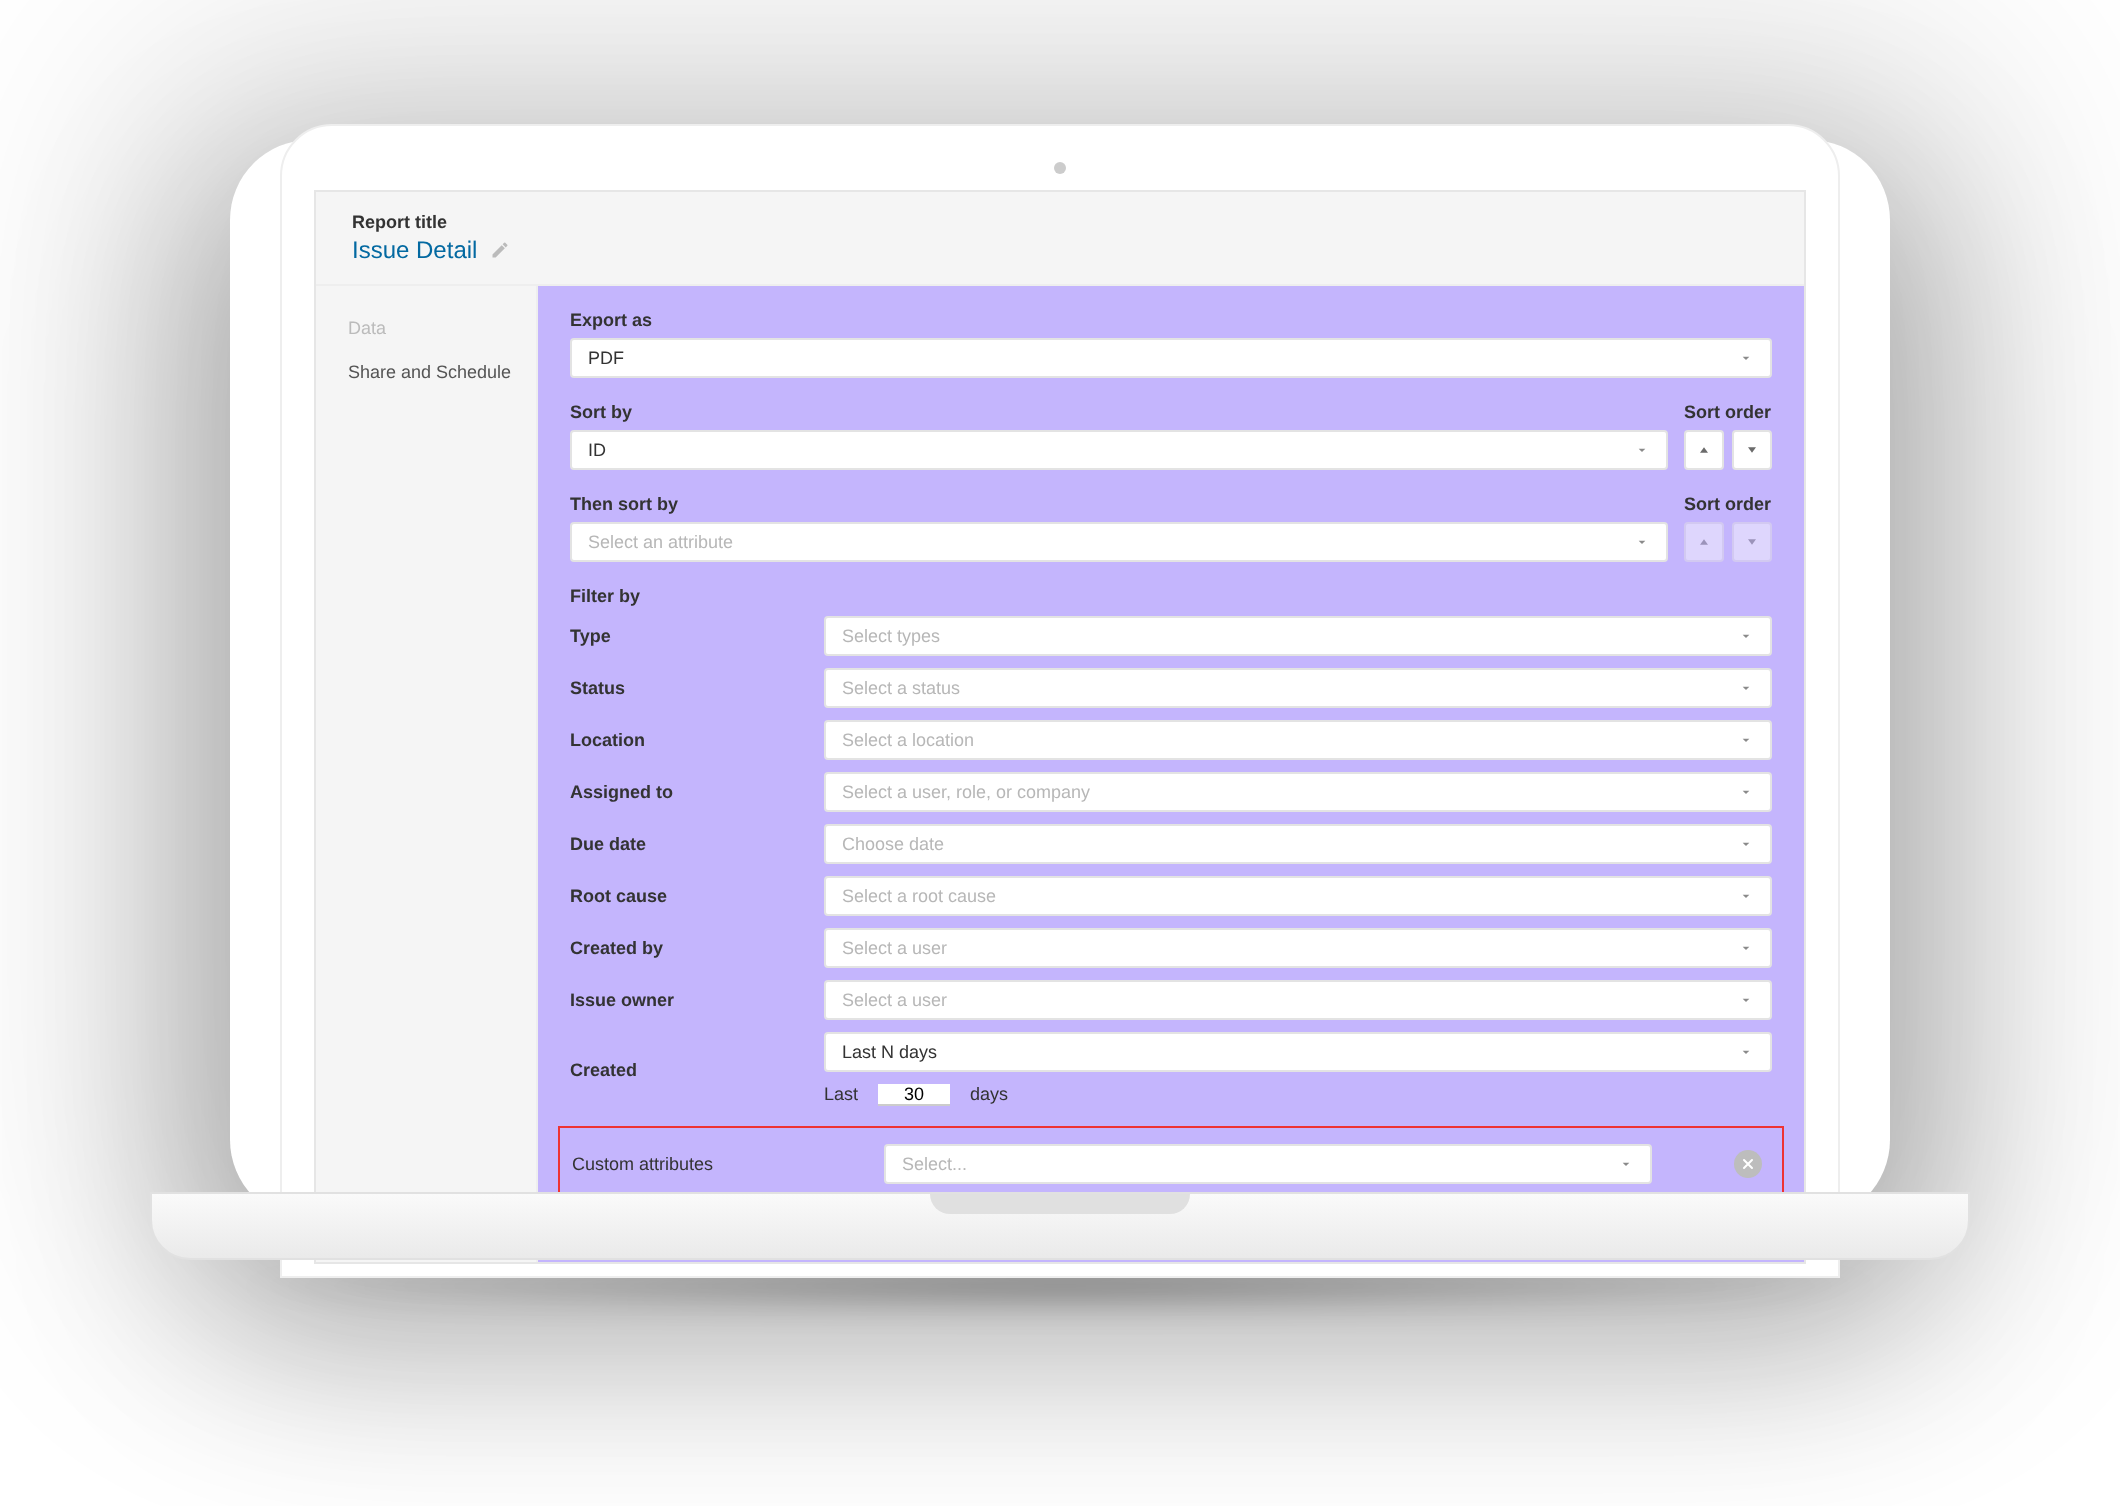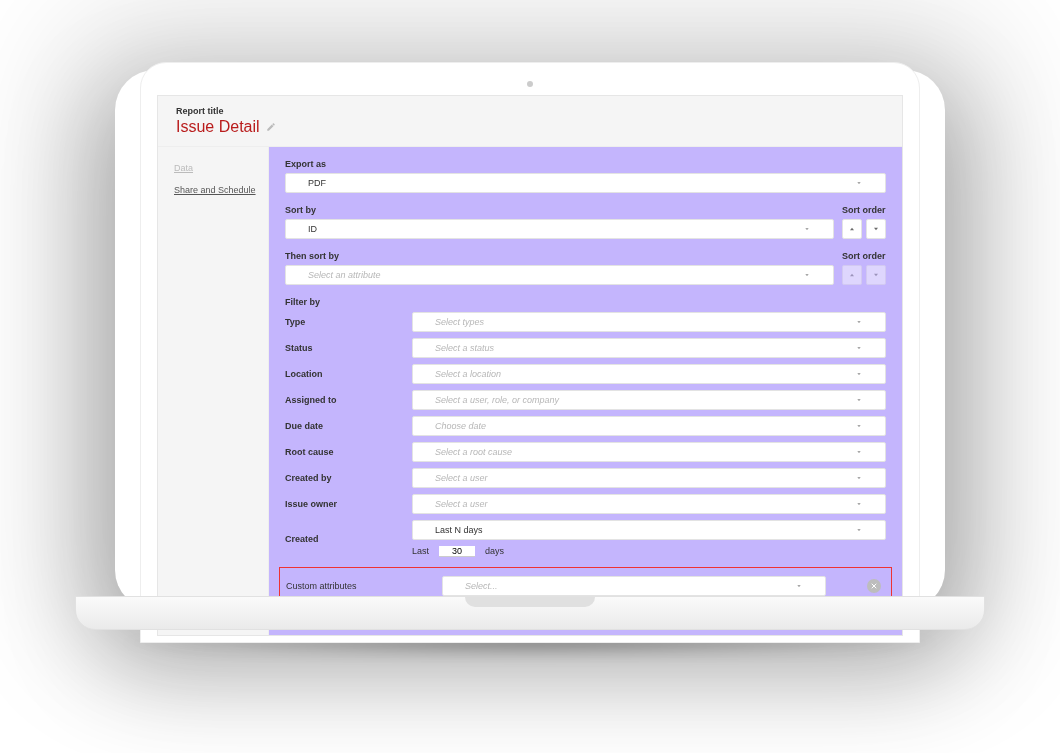--- a/index.html
+++ b/index.html
@@ -95,43 +95,42 @@
     font-weight: 700;
     color: #333;
   }
   .hdr .title-row {
     display: flex;
     align-items: center;
     gap: 6px;
     margin-top: 2px;
   }
   .hdr .title {
-    font-size: 16px;
-    color: #b91c1c;
+    font-size: 12px;
+    color: #0369a1;
   }
   .pencil {
     width: 10px; height: 10px;
     color: #bbb;
   }
 
   .body {
     display: flex;
     flex: 1;
     min-height: 0;
   }
   .sidebar {
     width: 110px;
     padding: 10px 0 0 16px;
     font-size: 9px;
     color: #555;
   }
   .sidebar .item {
     padding: 6px 0;
     cursor: pointer;
-    text-decoration: underline;
   }
   .sidebar .item.muted { color: #bbb; }
 
   .main {
     flex: 1;
     background: #c4b5fd;
     border-left: 1px solid #eee;
     padding: 12px 16px 14px 16px;
     font-size: 9px;
     color: #333;
@@ -144,26 +143,26 @@
     margin-bottom: 4px;
   }
   .select {
     border: 1px solid #e3e3e3;
     border-radius: 2px;
     background: #fff;
     height: 20px;
     display: flex;
     align-items: center;
     justify-content: space-between;
-    padding: 0 22px;
+    padding: 0 8px;
     font-size: 9px;
     color: #333;
     cursor: pointer;
   }
-  .select.placeholder { color: #b7b7b7; font-style: italic; }
+  .select.placeholder { color: #b7b7b7; }
   .chev {
     width: 8px; height: 8px; color: #8a8a8a;
     flex: none;
   }
 
   .row {
     display: flex;
     gap: 8px;
     align-items: flex-end;
   }

